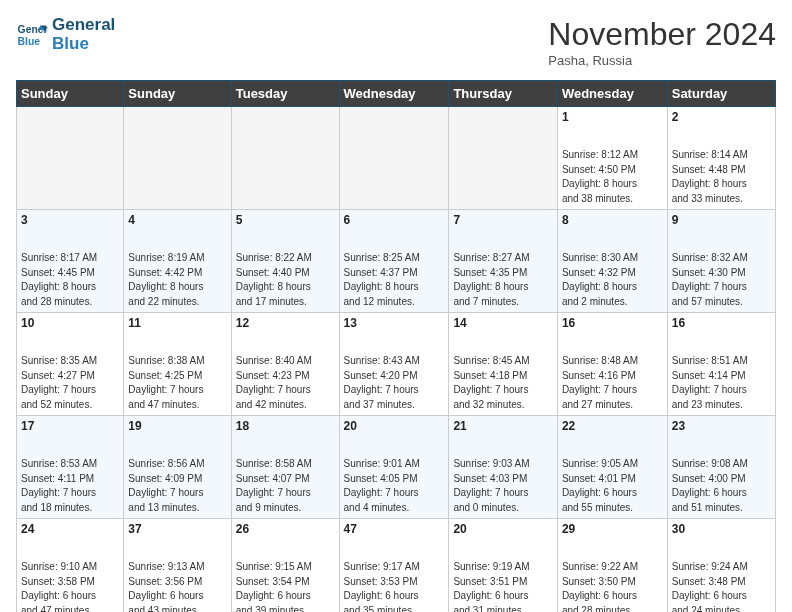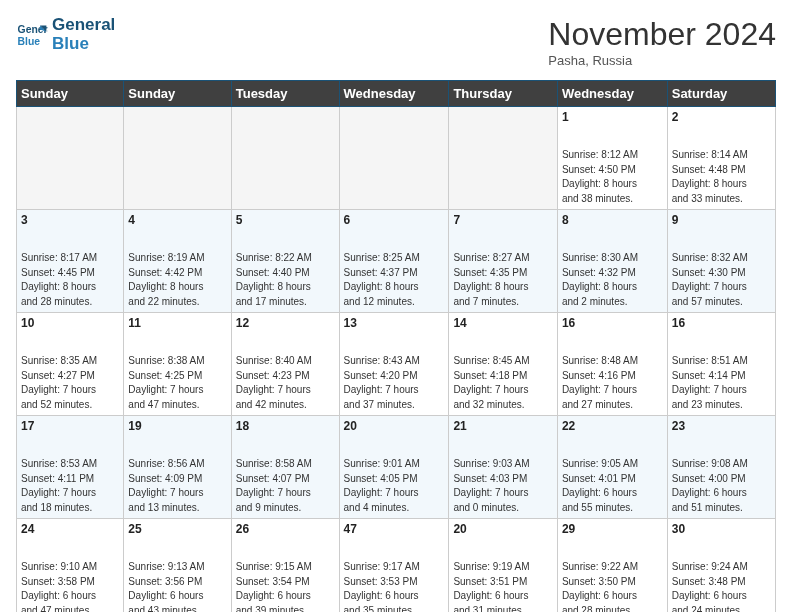--- a/index.html
+++ b/index.html
@@ -232,21 +232,21 @@
             <span class="day-num">23</span>
             <div class="day-info">Sunrise: 9:08 AM<br>Sunset: 4:00 PM<br>Daylight: 6 hours<br>and 51 minutes.</div>
           </td>
         </tr>
         <tr class="week-row-light">
           <td>
             <span class="day-num">24</span>
             <div class="day-info">Sunrise: 9:10 AM<br>Sunset: 3:58 PM<br>Daylight: 6 hours<br>and 47 minutes.</div>
           </td>
           <td>
-            <span class="day-num">25</span>
+            <span class="day-num">37</span>
             <div class="day-info">Sunrise: 9:13 AM<br>Sunset: 3:56 PM<br>Daylight: 6 hours<br>and 43 minutes.</div>
           </td>
           <td>
             <span class="day-num">26</span>
             <div class="day-info">Sunrise: 9:15 AM<br>Sunset: 3:54 PM<br>Daylight: 6 hours<br>and 39 minutes.</div>
           </td>
           <td>
             <span class="day-num">47</span>
             <div class="day-info">Sunrise: 9:17 AM<br>Sunset: 3:53 PM<br>Daylight: 6 hours<br>and 35 minutes.</div>
           </td>

